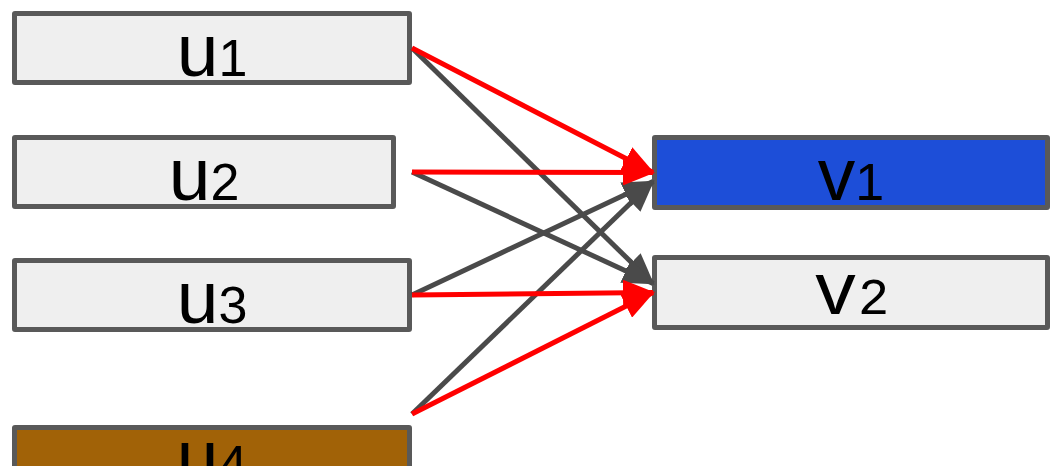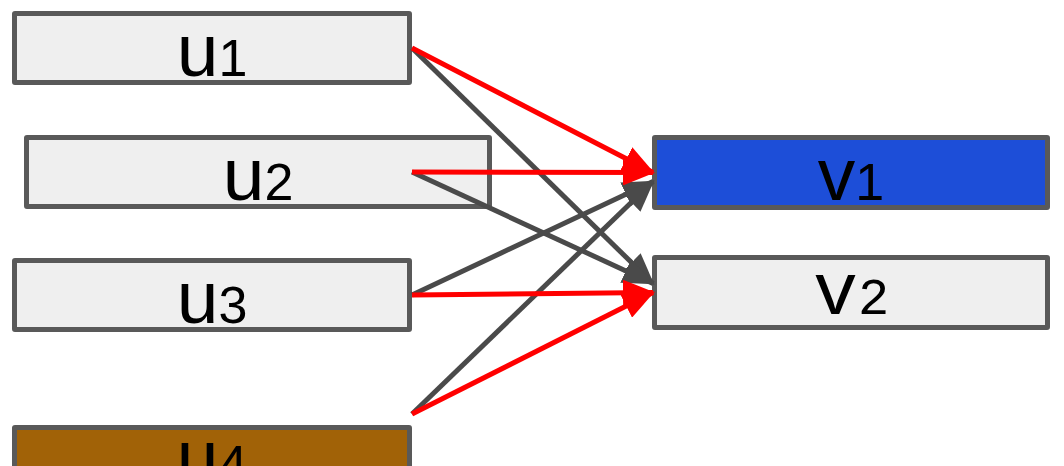--- a/index.html
+++ b/index.html
@@ -47,21 +47,21 @@
 </style>
 </head>
 <body>
 
 <div id="canvas" style="width: 1064px; height: 466px; background: rgb(255, 255, 255);">
 
   <div class="node" style="left: 12px; top: 11px; width: 400px; height: 74px; background: rgb(239, 239, 239); border-color: rgb(89, 89, 89);">
     <div class="label" style="color: rgb(0, 0, 0);"><span class="lbl-base">u</span><span class="lbl-sub">1</span></div>
   </div>
 
-  <div class="node" style="left: 12px; top: 135px; width: 468px; height: 74px; background: rgb(239, 239, 239); border-color: rgb(89, 89, 89); margin-left: 12px;">
+  <div class="node" style="left: 12px; top: 135px; width: 384px; height: 74px; background: rgb(239, 239, 239); border-color: rgb(89, 89, 89);">
     <div class="label" style="color: rgb(0, 0, 0);"><span class="lbl-base">u</span><span class="lbl-sub">2</span></div>
   </div>
 
   <div class="node" style="left: 12px; top: 258px; width: 400px; height: 74px; background: rgb(239, 239, 239); border-color: rgb(89, 89, 89);">
     <div class="label" style="color: rgb(0, 0, 0);"><span class="lbl-base">u</span><span class="lbl-sub">3</span></div>
   </div>
 
   <div class="node" style="left: 12px; top: 377px; width: 400px; height: 58px; background: #a16207; border-color: rgb(89, 89, 89); margin-top: 48px;">
     <div class="label" style="color: rgb(0, 0, 0);"><span class="lbl-base">u</span><span class="lbl-sub">4</span></div>
   </div>

